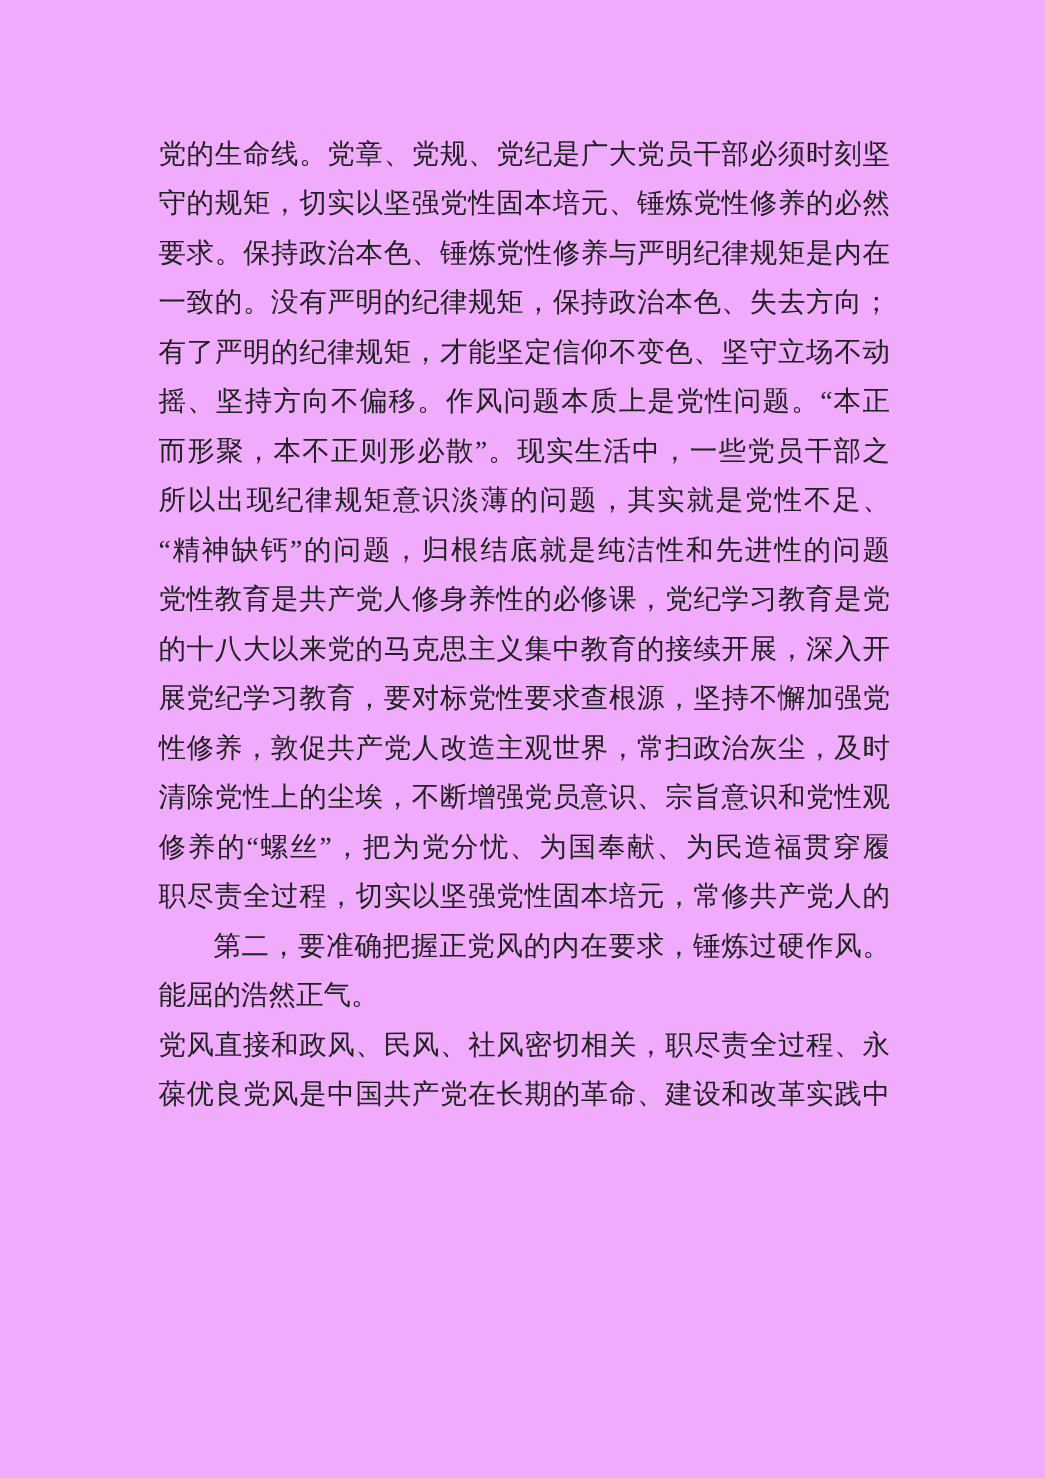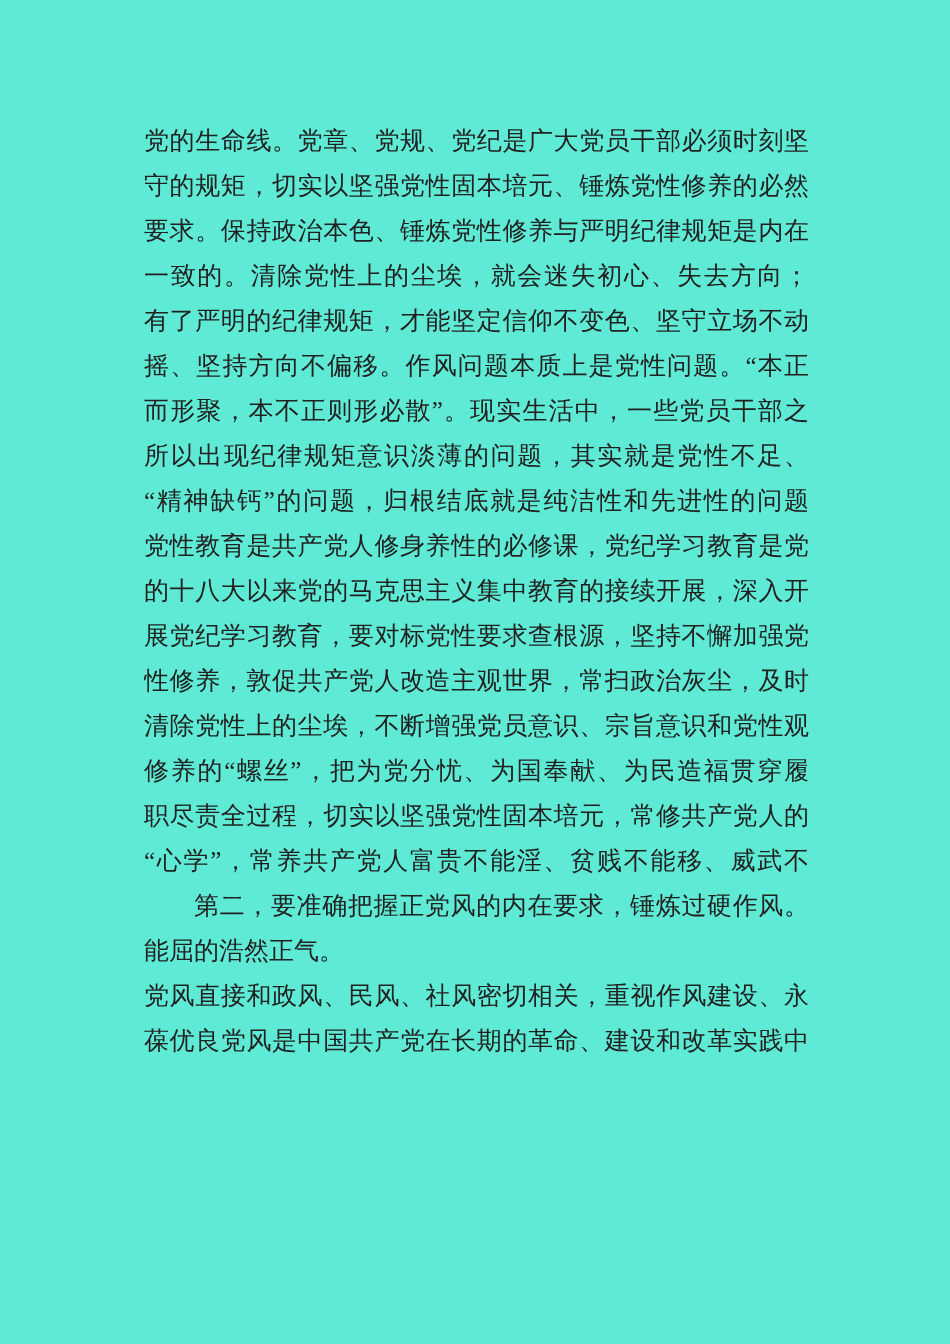--- a/index.html
+++ b/index.html
@@ -4,21 +4,21 @@
 <style>
   html, body {
     margin: 0;
     padding: 0;
     background: #ffffff;
   }
   .page {
     position: relative;
     width: 950px;
     height: 1344px;
-    background: #5eead4;
+    background: #f0abfc;
     overflow: hidden;
   }
   .text-block {
     position: absolute;
     left: 144px;
     top: 118px;
     width: 665px;
   }
   .doc-line {
     font-family: "Liberation Serif", "DejaVu Serif", serif;
@@ -39,32 +39,31 @@
   }
 </style>
 </head>
 <body>
 
 <div class="page">
   <div class="text-block">
     <div class="doc-line">党的生命线。党章、党规、党纪是广大党员干部必须时刻坚</div>
     <div class="doc-line">守的规矩，切实以坚强党性固本培元、锤炼党性修养的必然</div>
     <div class="doc-line">要求。保持政治本色、锤炼党性修养与严明纪律规矩是内在</div>
-    <div class="doc-line">一致的。清除党性上的尘埃，就会迷失初心、失去方向；</div>
+    <div class="doc-line">一致的。没有严明的纪律规矩，保持政治本色、失去方向；</div>
     <div class="doc-line">有了严明的纪律规矩，才能坚定信仰不变色、坚守立场不动</div>
     <div class="doc-line">摇、坚持方向不偏移。作风问题本质上是党性问题。“本正</div>
     <div class="doc-line">而形聚，本不正则形必散”。现实生活中，一些党员干部之</div>
     <div class="doc-line">所以出现纪律规矩意识淡薄的问题，其实就是党性不足、</div>
     <div class="doc-line">“精神缺钙”的问题，归根结底就是纯洁性和先进性的问题</div>
     <div class="doc-line">党性教育是共产党人修身养性的必修课，党纪学习教育是党</div>
     <div class="doc-line">的十八大以来党的马克思主义集中教育的接续开展，深入开</div>
     <div class="doc-line">展党纪学习教育，要对标党性要求查根源，坚持不懈加强党</div>
     <div class="doc-line">性修养，敦促共产党人改造主观世界，常扫政治灰尘，及时</div>
     <div class="doc-line">清除党性上的尘埃，不断增强党员意识、宗旨意识和党性观</div>
     <div class="doc-line">修养的“螺丝”，把为党分忧、为国奉献、为民造福贯穿履</div>
     <div class="doc-line">职尽责全过程，切实以坚强党性固本培元，常修共产党人的</div>
-    <div class="doc-line">“心学”，常养共产党人富贵不能淫、贫贱不能移、威武不</div>
     <div class="doc-line indent">第二，要准确把握正党风的内在要求，锤炼过硬作风。</div>
     <div class="doc-line para-end">能屈的浩然正气。</div>
-    <div class="doc-line">党风直接和政风、民风、社风密切相关，重视作风建设、永</div>
+    <div class="doc-line">党风直接和政风、民风、社风密切相关，职尽责全过程、永</div>
     <div class="doc-line">葆优良党风是中国共产党在长期的革命、建设和改革实践中</div>
   </div>
 </div>
 
 </body></html>

